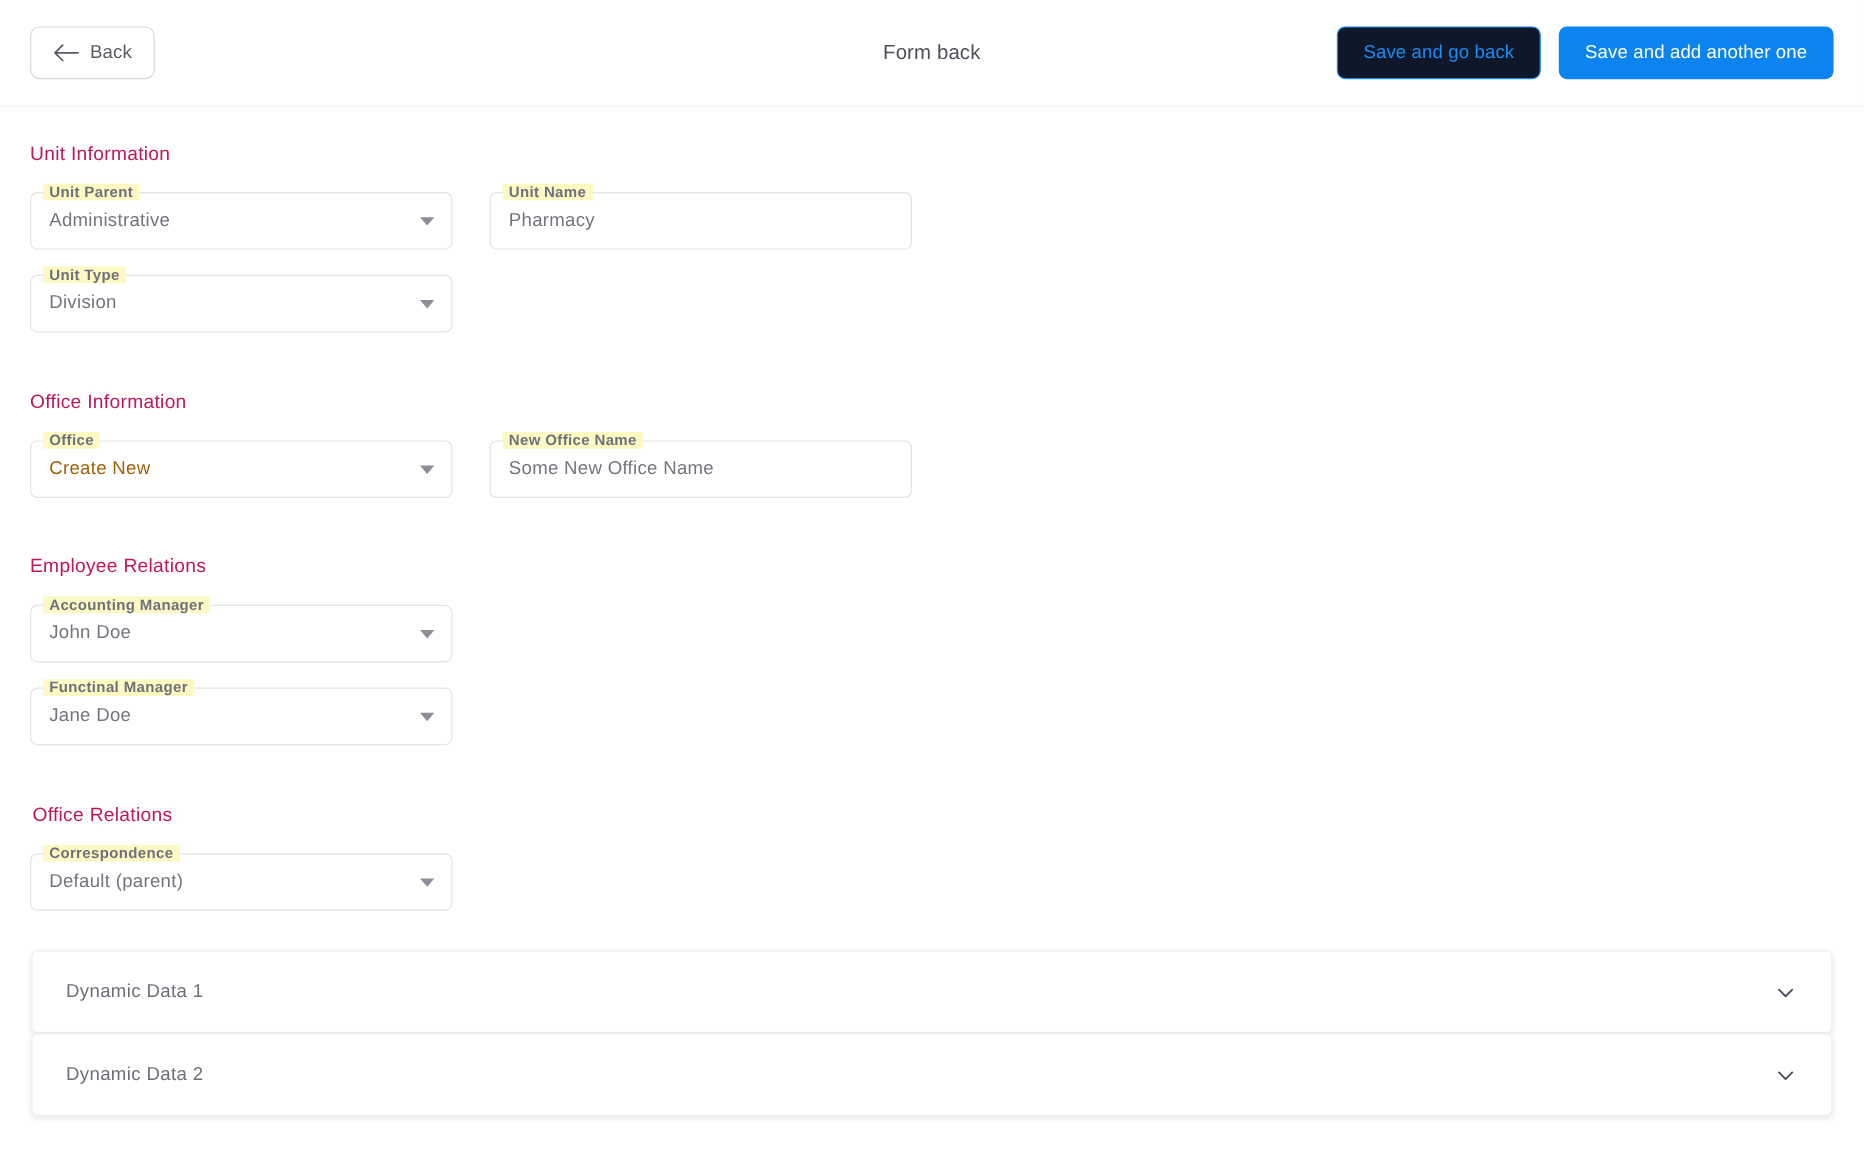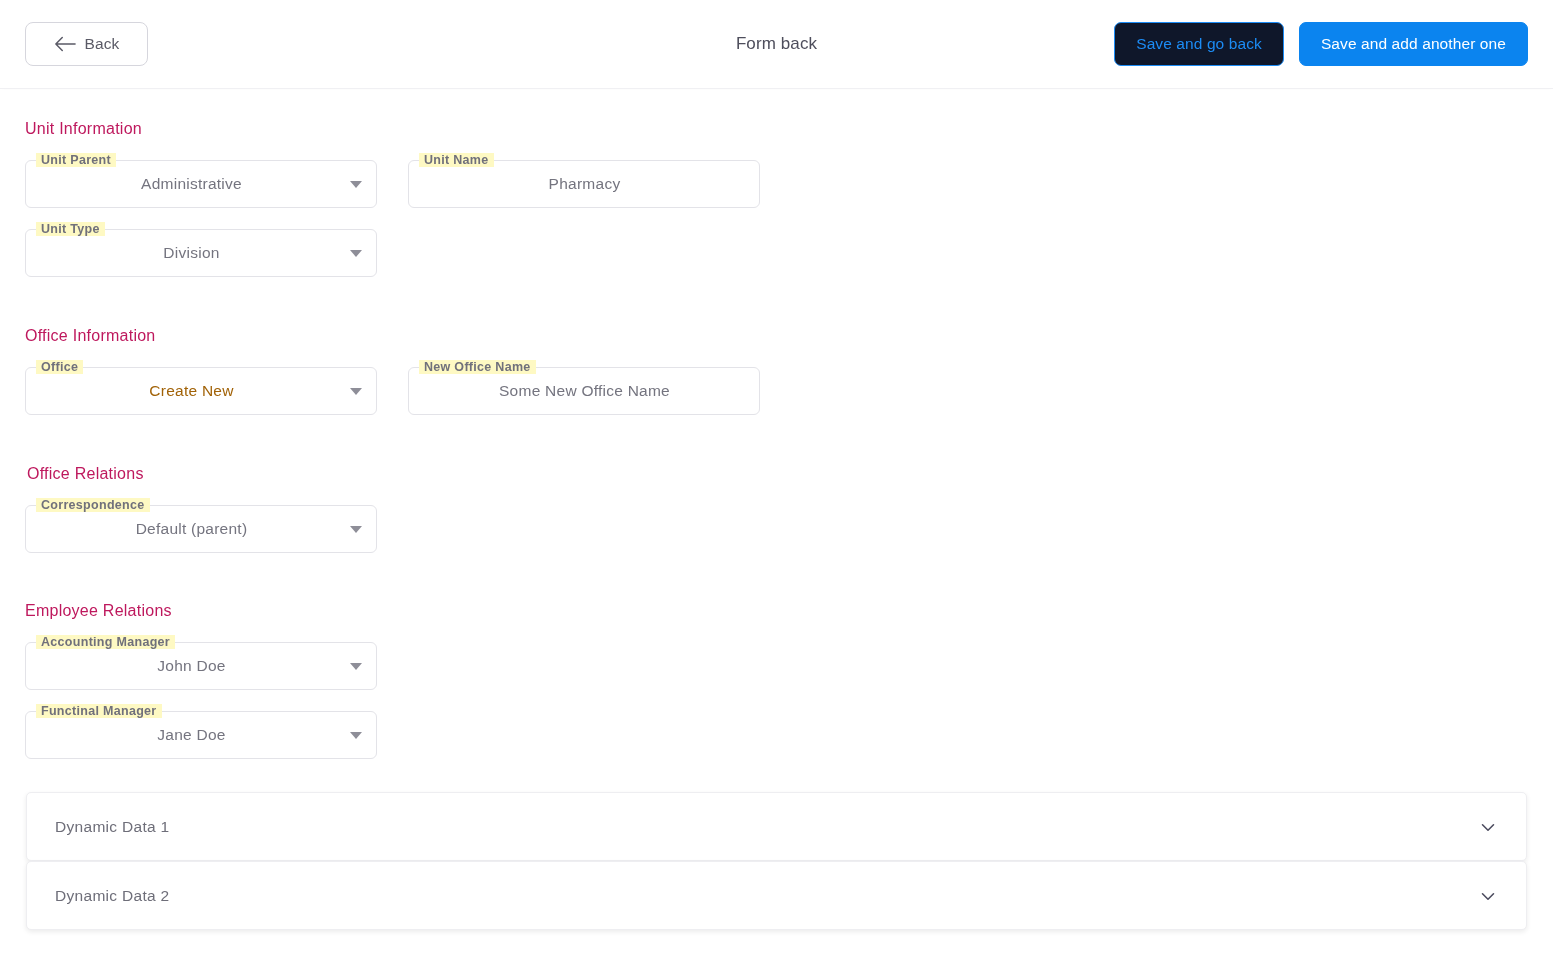--- a/index.html
+++ b/index.html
@@ -21,21 +21,21 @@
   .app-header {
     position: relative;
     height: 88px;
     background: #ffffff;
     display: flex;
     align-items: center;
     padding: 0 25px;
     box-shadow: 0 1px 0 0 #f0f0f3, 0 2px 3px -2px rgba(0,0,0,0.05);
   }
   .back-button {
-    width: 123px;
+    width: 104px;
     height: 44px;
     border: 1px solid #d6d6dd;
     border-radius: 8px;
     background: #ffffff;
     display: flex;
     align-items: center;
     justify-content: center;
     gap: 9px;
     cursor: pointer;
     padding: 0;
@@ -144,21 +144,20 @@
   .field-value {
     font-size: 15.5px;
     color: #74747f;
     letter-spacing: 0.25px;
     flex: 1;
     background: transparent;
     border: none;
     outline: none;
     font-family: "Liberation Sans", sans-serif;
     padding: 0;
-    text-align: center;
   }
   .field-value::placeholder { color: #9b9ba4; }
   .field-value.accent { color: #a16207; }
   .caret-ico {
     width: 0;
     height: 0;
     border-left: 6px solid transparent;
     border-right: 6px solid transparent;
     border-top: 7px solid #8e8e98;
     margin-left: 8px;
@@ -258,54 +257,54 @@
 
       <div class="field">
         <div class="field-box">
           <input class="field-value" value="Some New Office Name" style="">
         </div>
         <span class="field-notch">New Office Name</span>
       </div>
     </div>
   </div>
 
+  <div class="section" style="padding-top:49px;">
+    <div class="section-title">Employee Relations</div>
+
+    <div class="row" style="margin-top:22px;">
+      <div class="field">
+        <div class="field-box">
+          <input class="field-value" readonly="" value="John Doe" style="">
+          <span class="caret-ico"></span>
+        </div>
+        <span class="field-notch">Accounting Manager</span>
+      </div>
+    </div>
+
+    <div class="row" style="margin-top:21px;">
+      <div class="field">
+        <div class="field-box">
+          <input class="field-value" readonly="" value="Jane Doe" style="">
+          <span class="caret-ico"></span>
+        </div>
+        <span class="field-notch">Functinal Manager</span>
+      </div>
+    </div>
+  </div>
+
   <div class="section" style="padding-top:50px;">
     <div class="section-title" style="padding-left:2px;">Office Relations</div>
 
     <div class="row" style="margin-top:22px;">
       <div class="field">
         <div class="field-box">
           <input class="field-value" readonly="" value="Default (parent)" style="">
           <span class="caret-ico"></span>
         </div>
         <span class="field-notch">Correspondence</span>
-      </div>
-    </div>
-  </div>
-
-  <div class="section" style="padding-top:49px;">
-    <div class="section-title">Employee Relations</div>
-
-    <div class="row" style="margin-top:22px;">
-      <div class="field">
-        <div class="field-box">
-          <input class="field-value" readonly="" value="John Doe" style="">
-          <span class="caret-ico"></span>
-        </div>
-        <span class="field-notch">Accounting Manager</span>
-      </div>
-    </div>
-
-    <div class="row" style="margin-top:21px;">
-      <div class="field">
-        <div class="field-box">
-          <input class="field-value" readonly="" value="Jane Doe" style="">
-          <span class="caret-ico"></span>
-        </div>
-        <span class="field-notch">Functinal Manager</span>
       </div>
     </div>
   </div>
 </div>
 
 <div class="panels" style="margin-top:33px;">
   <div class="panel">
     <span class="panel-label">Dynamic Data 1</span>
     <svg class="panel-chevron" viewBox="0 0 24 24" fill="none" aria-hidden="true">
       <path d="M6 9.5 L12 15.5 L18 9.5" stroke="currentColor" stroke-width="1.7" stroke-linecap="round" stroke-linejoin="round"></path>

